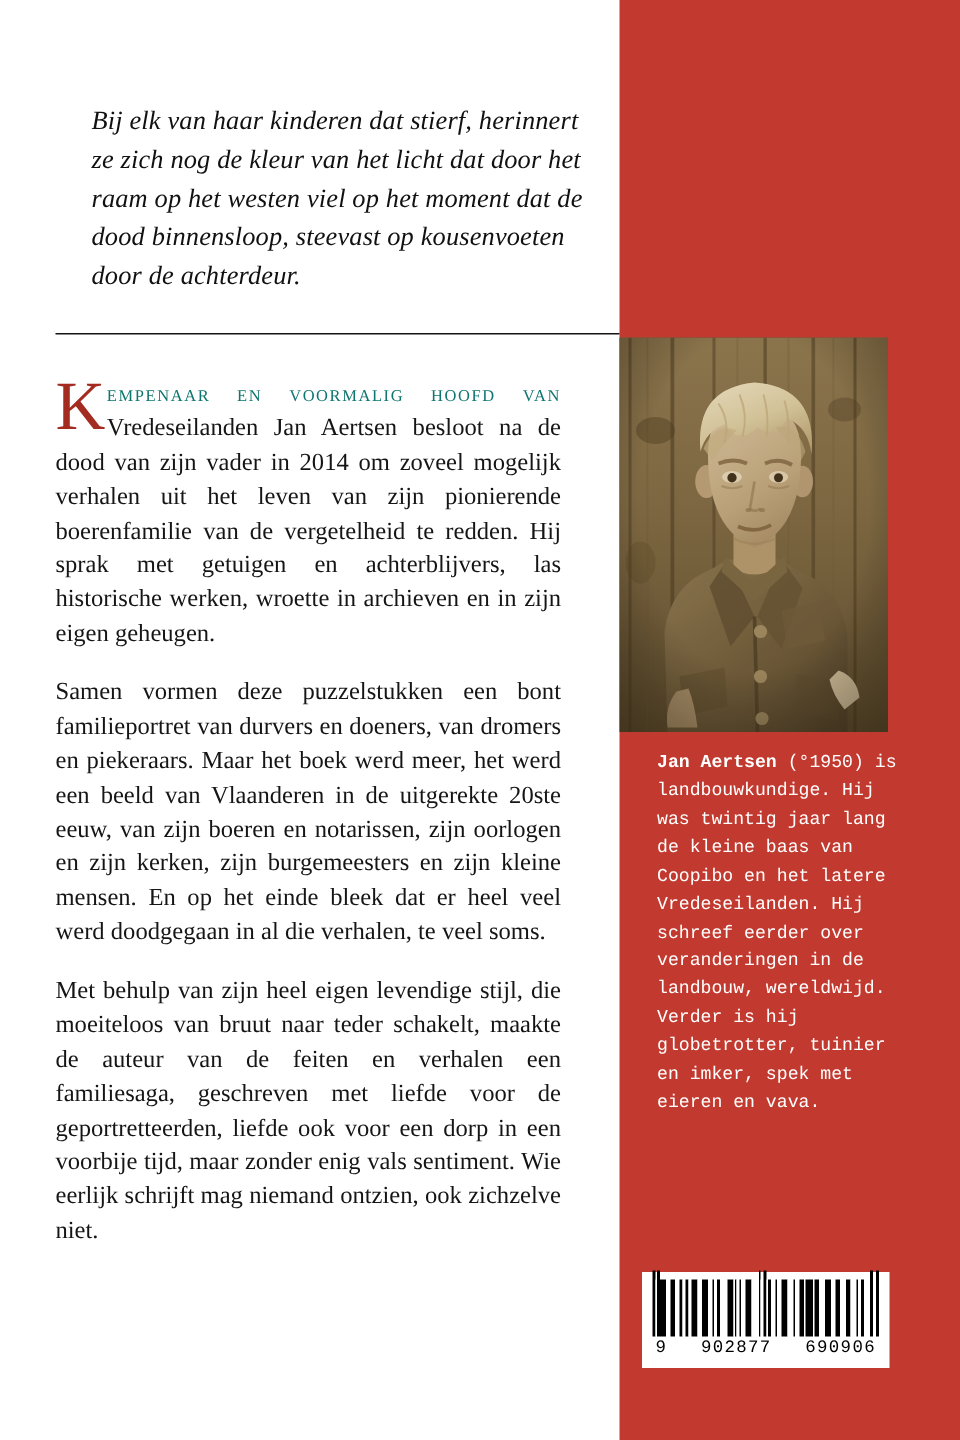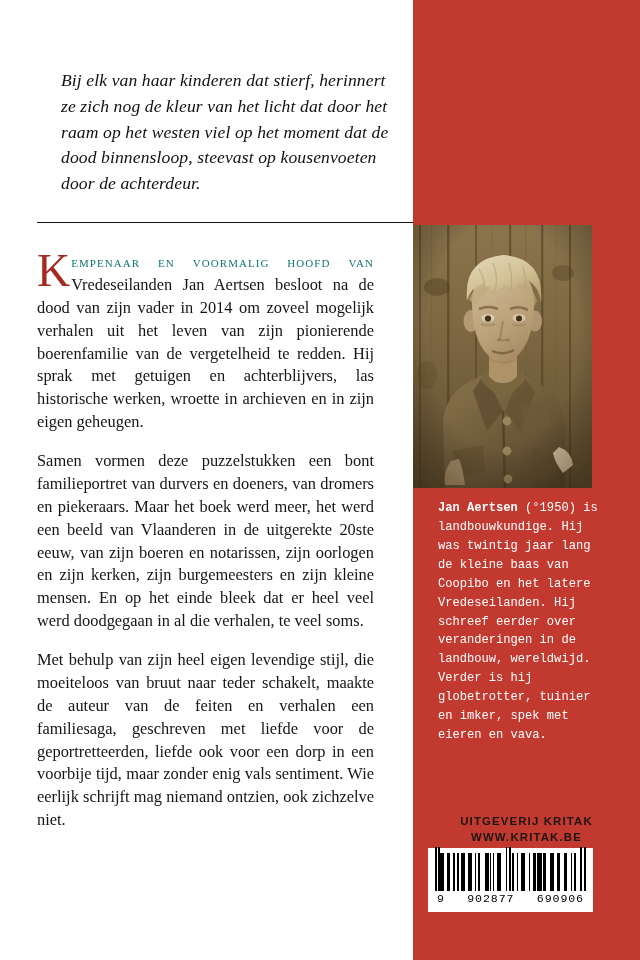--- a/index.html
+++ b/index.html
@@ -304,24 +304,20 @@
       <rect x="0" y="0" width="179" height="263" fill="url(#vign)"></rect>
 
       <rect x="0" y="0" width="179" height="263" fill="#7a5f33" opacity="0.1"></rect>
     </svg>
   </div>
 
   <div id="bio">
     <b>Jan Aertsen</b><span> (°1950) is landbouwkundige. Hij was twintig jaar lang de kleine baas van Coopibo en het latere Vredeseilanden. Hij schreef eerder over veranderingen in de landbouw, wereldwijd. Verder is hij globetrotter, tuinier en imker, spek met eieren en vava.</span>
   </div>
 
-  <div id="publisher">
-    <div>UITGEVERIJ KRITAK</div>
-    <div>WWW.KRITAK.BE</div>
-  </div>
 
   <div id="barcode-box">
     <div id="barcode-bars">
         <div class="bar guard" style="width: 1.10906%;"></div>
         <div class="space" style="width: 1.10906%;"></div>
         <div class="bar guard" style="width: 1.10906%;"></div>
         <div class="bar" style="width: 2.77264%;"></div>
         <div class="space" style="width: 1.84843%;"></div>
         <div class="bar" style="width: 1.84843%;"></div>
         <div class="space" style="width: 1.84843%;"></div>

